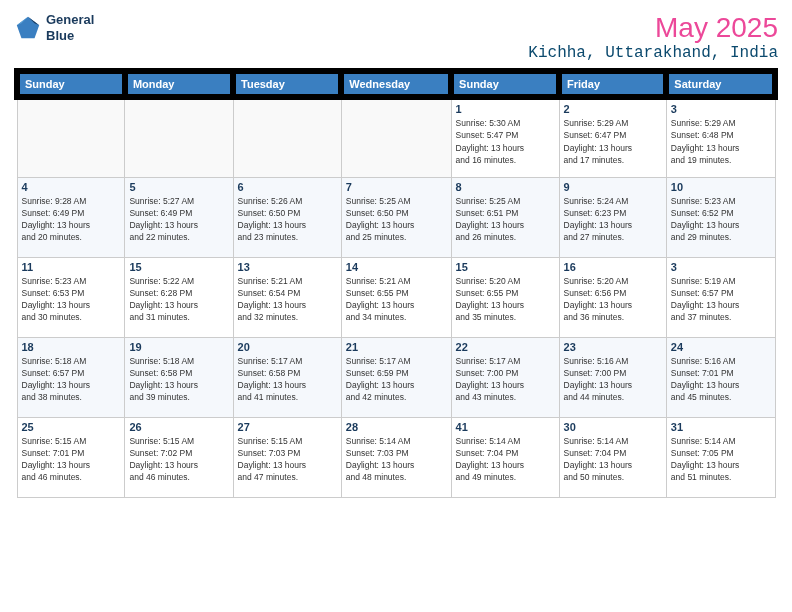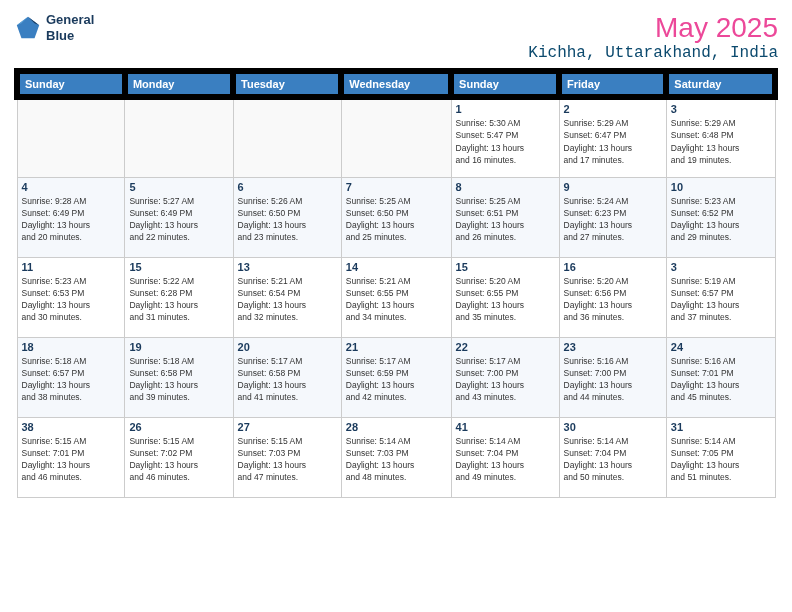--- a/index.html
+++ b/index.html
@@ -301,21 +301,21 @@
           <td>
             <span class="day-num">24</span>
             <div class="day-info" style="white-space: pre-line;">Sunrise: 5:16 AM
 Sunset: 7:01 PM
 Daylight: 13 hours
 and 45 minutes.</div>
           </td>
         </tr>
         <tr>
           <td>
-            <span class="day-num">38</span>
+            <span class="day-num">25</span>
             <div class="day-info" style="white-space: pre-line;">Sunrise: 5:15 AM
 Sunset: 7:01 PM
 Daylight: 13 hours
 and 46 minutes.</div>
           </td>
           <td>
             <span class="day-num">26</span>
             <div class="day-info" style="white-space: pre-line;">Sunrise: 5:15 AM
 Sunset: 7:02 PM
 Daylight: 13 hours

